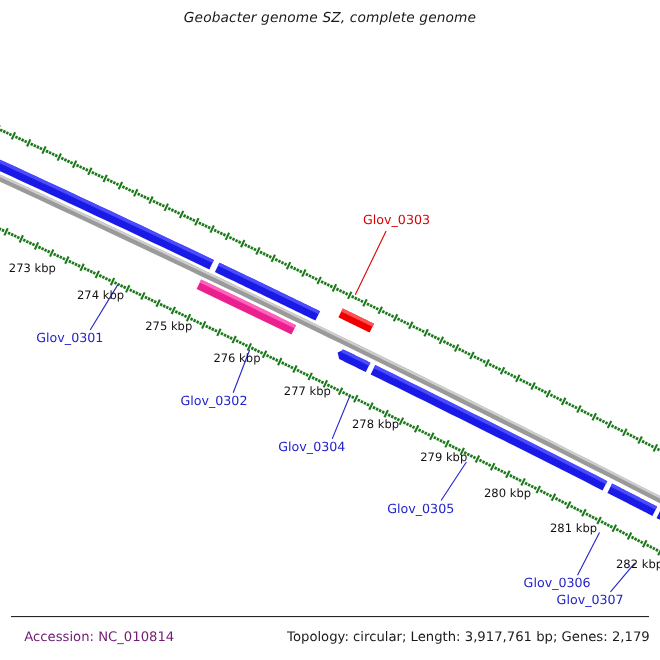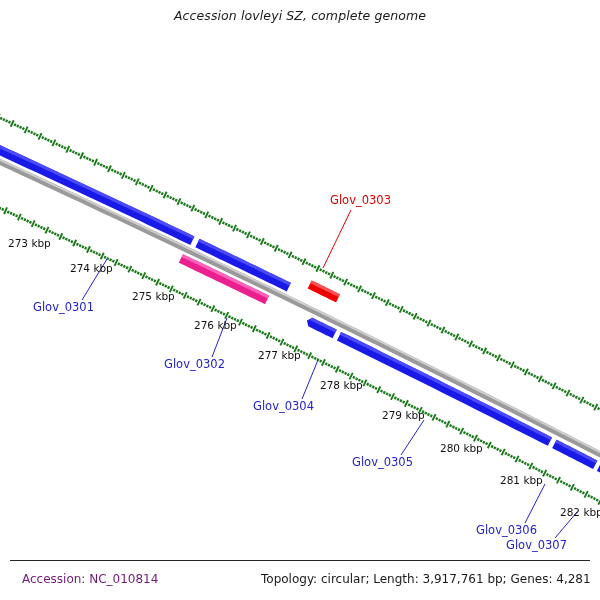--- a/index.html
+++ b/index.html
@@ -39,21 +39,21 @@
   .gene-label{
     font-size:11.5px;
     font-family:"DejaVu Sans","Liberation Sans",sans-serif;
   }
 </style>
 </head>
 <body>
 
 <div id="stage">
 
-  <div class="title">Accession lovleyi SZ, complete genome</div>
+  <div class="title">Geobacter genome SZ, complete genome</div>
 
   <svg viewBox="0 0 600 600">
     <g id="layer-ticks-top">
         <line x1="-26.16" y1="104.43" x2="-27.24" y2="106.80" stroke="#1a7a1a" stroke-width="2.2" stroke-linecap="butt"></line>
         <line x1="-23.38" y1="105.71" x2="-24.46" y2="108.07" stroke="#1a7a1a" stroke-width="2.2" stroke-linecap="butt"></line>
         <line x1="-20.60" y1="106.98" x2="-21.68" y2="109.34" stroke="#1a7a1a" stroke-width="2.2" stroke-linecap="butt"></line>
         <line x1="-17.82" y1="108.25" x2="-18.90" y2="110.62" stroke="#1a7a1a" stroke-width="2.2" stroke-linecap="butt"></line>
         <line x1="-14.08" y1="107.44" x2="-17.08" y2="113.98" stroke="#1a7a1a" stroke-width="1.9" stroke-linecap="butt"></line>
         <line x1="-12.26" y1="110.81" x2="-13.34" y2="113.17" stroke="#1a7a1a" stroke-width="2.2" stroke-linecap="butt"></line>
         <line x1="-9.48" y1="112.08" x2="-10.56" y2="114.44" stroke="#1a7a1a" stroke-width="2.2" stroke-linecap="butt"></line>
@@ -602,14 +602,14 @@
         <text x="330" y="204" class="gene-label" fill="#dd0000" text-anchor="start">Glov_0303</text>
         <text x="253" y="410" class="gene-label" fill="#2222cc" text-anchor="start">Glov_0304</text>
         <text x="352" y="466" class="gene-label" fill="#2222cc" text-anchor="start">Glov_0305</text>
         <text x="476" y="534" class="gene-label" fill="#2222cc" text-anchor="start">Glov_0306</text>
         <text x="506" y="549" class="gene-label" fill="#2222cc" text-anchor="start">Glov_0307</text>
       </g>
   </svg>
 
   <div class="hr"></div>
   <div class="footer-left">Accession: NC_010814</div>
-  <div class="footer-right">Topology: circular; Length: 3,917,761 bp; Genes: 4,281</div>
+  <div class="footer-right">Topology: circular; Length: 3,917,761 bp; Genes: 2,179</div>
 </div>
 
 </body></html>

